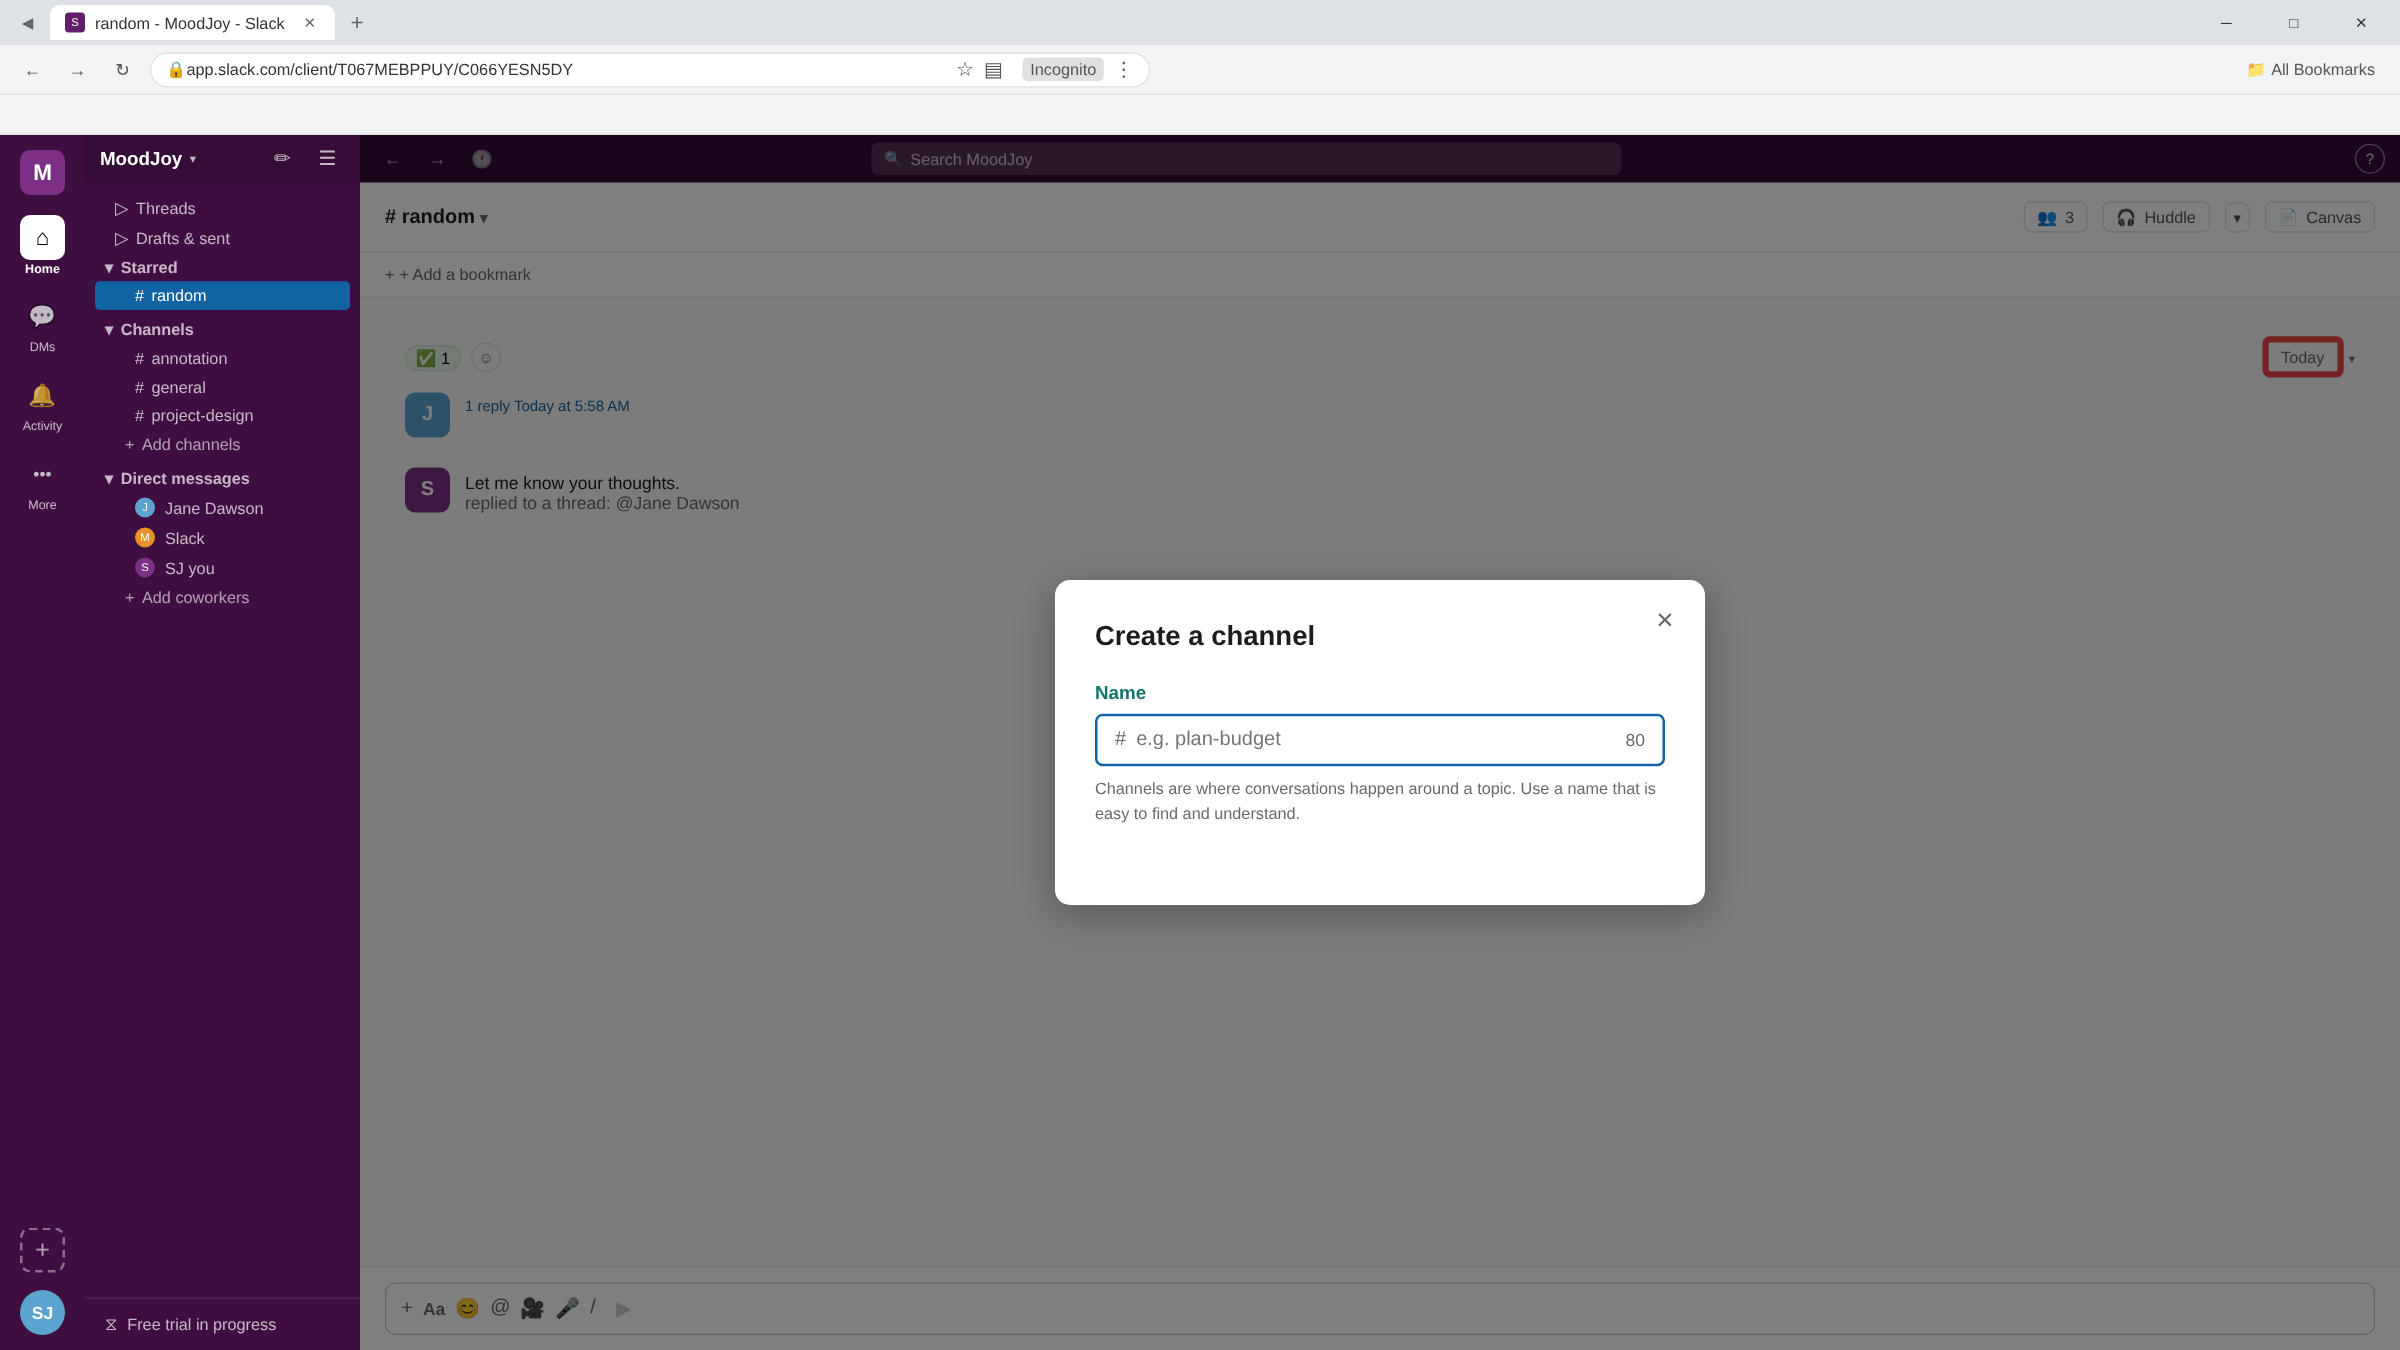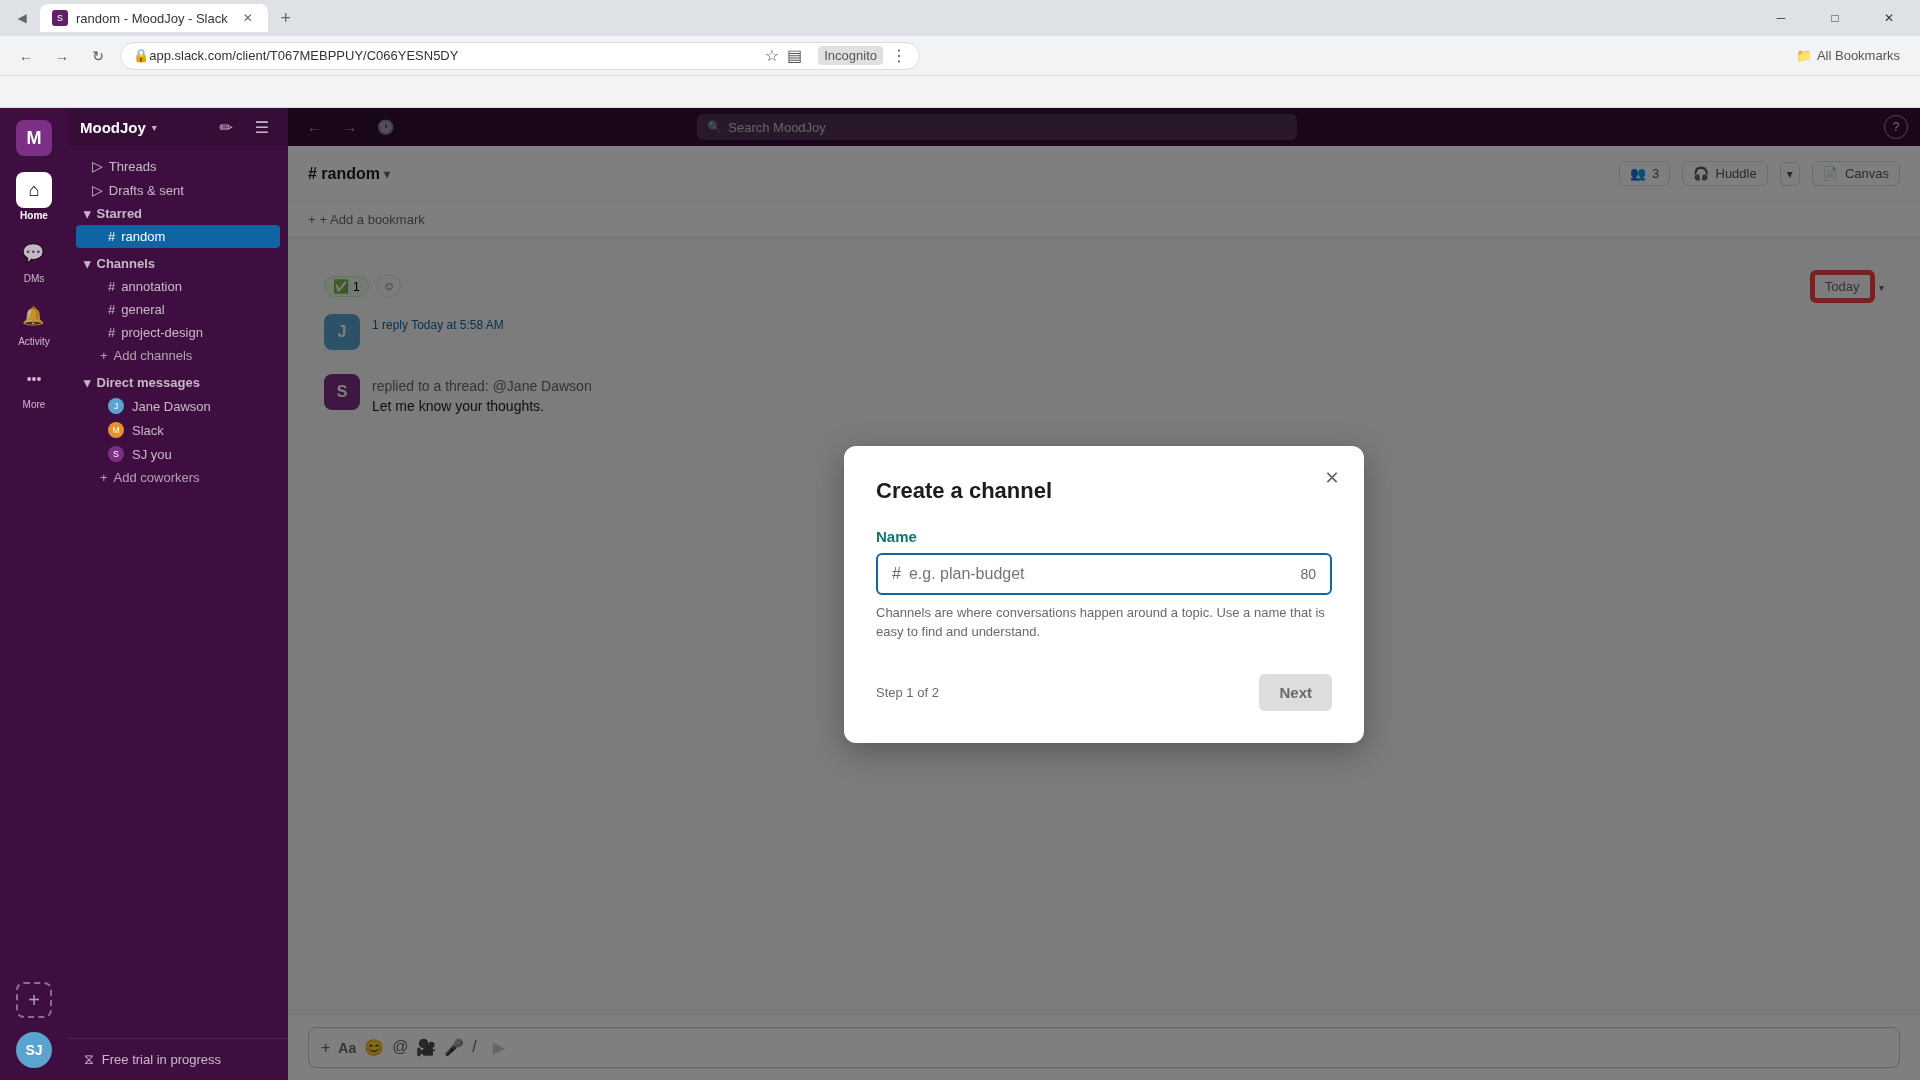--- a/index.html
+++ b/index.html
@@ -304,22 +304,22 @@
             </div>
             <div class="reply-btn">1 reply  Today at 5:58 AM</div>
           </div>
         </div>
 
         <div class="message" style="margin-top:24px;">
           <div style="width:36px;height:36px;border-radius:8px;background:#7c3085;display:flex;align-items:center;justify-content:center;color:white;font-weight:bold;">S</div>
           <div style="flex:1;">
             <div class="msg-header">
             </div>
+            <div style="font-size:14px;color:#1d1c1d;margin-top:4px;">Let me know your thoughts.</div>
             <div style="font-size:14px;color:#696969;">replied to a thread: @Jane Dawson</div>
-            <div style="font-size:14px;color:#1d1c1d;margin-top:4px;">Let me know your thoughts.</div>
           </div>
         </div>
       </div>
     </div>
 
     <div class="message-input-area">
       <div class="message-input-box">
         <span style="color:#696969;font-size:16px;cursor:pointer;">+</span>
         <span style="color:#696969;font-size:14px;cursor:pointer;font-weight:bold;">Aa</span>
         <div class="input-icons">
@@ -339,20 +339,16 @@
           <span>✕</span>
         </div>
         <h2 class="modal-title">Create a channel</h2>
         <div class="modal-label">Name</div>
         <div class="modal-input-wrap">
           <span class="modal-hash">#</span>
           <input class="modal-input" type="text" placeholder="e.g. plan-budget" style="">
           <span class="modal-char-count">80</span>
         </div>
         <p class="modal-hint">Channels are where conversations happen around a topic. Use a name that is easy to find and understand.</p>
-        <div class="modal-footer">
-          <span class="modal-step">Step 1 of 2</span>
-          <button class="modal-next-btn">Next</button>
-        </div>
       </div>
     </div>
   </div>
 </div>
 
 </body></html>

